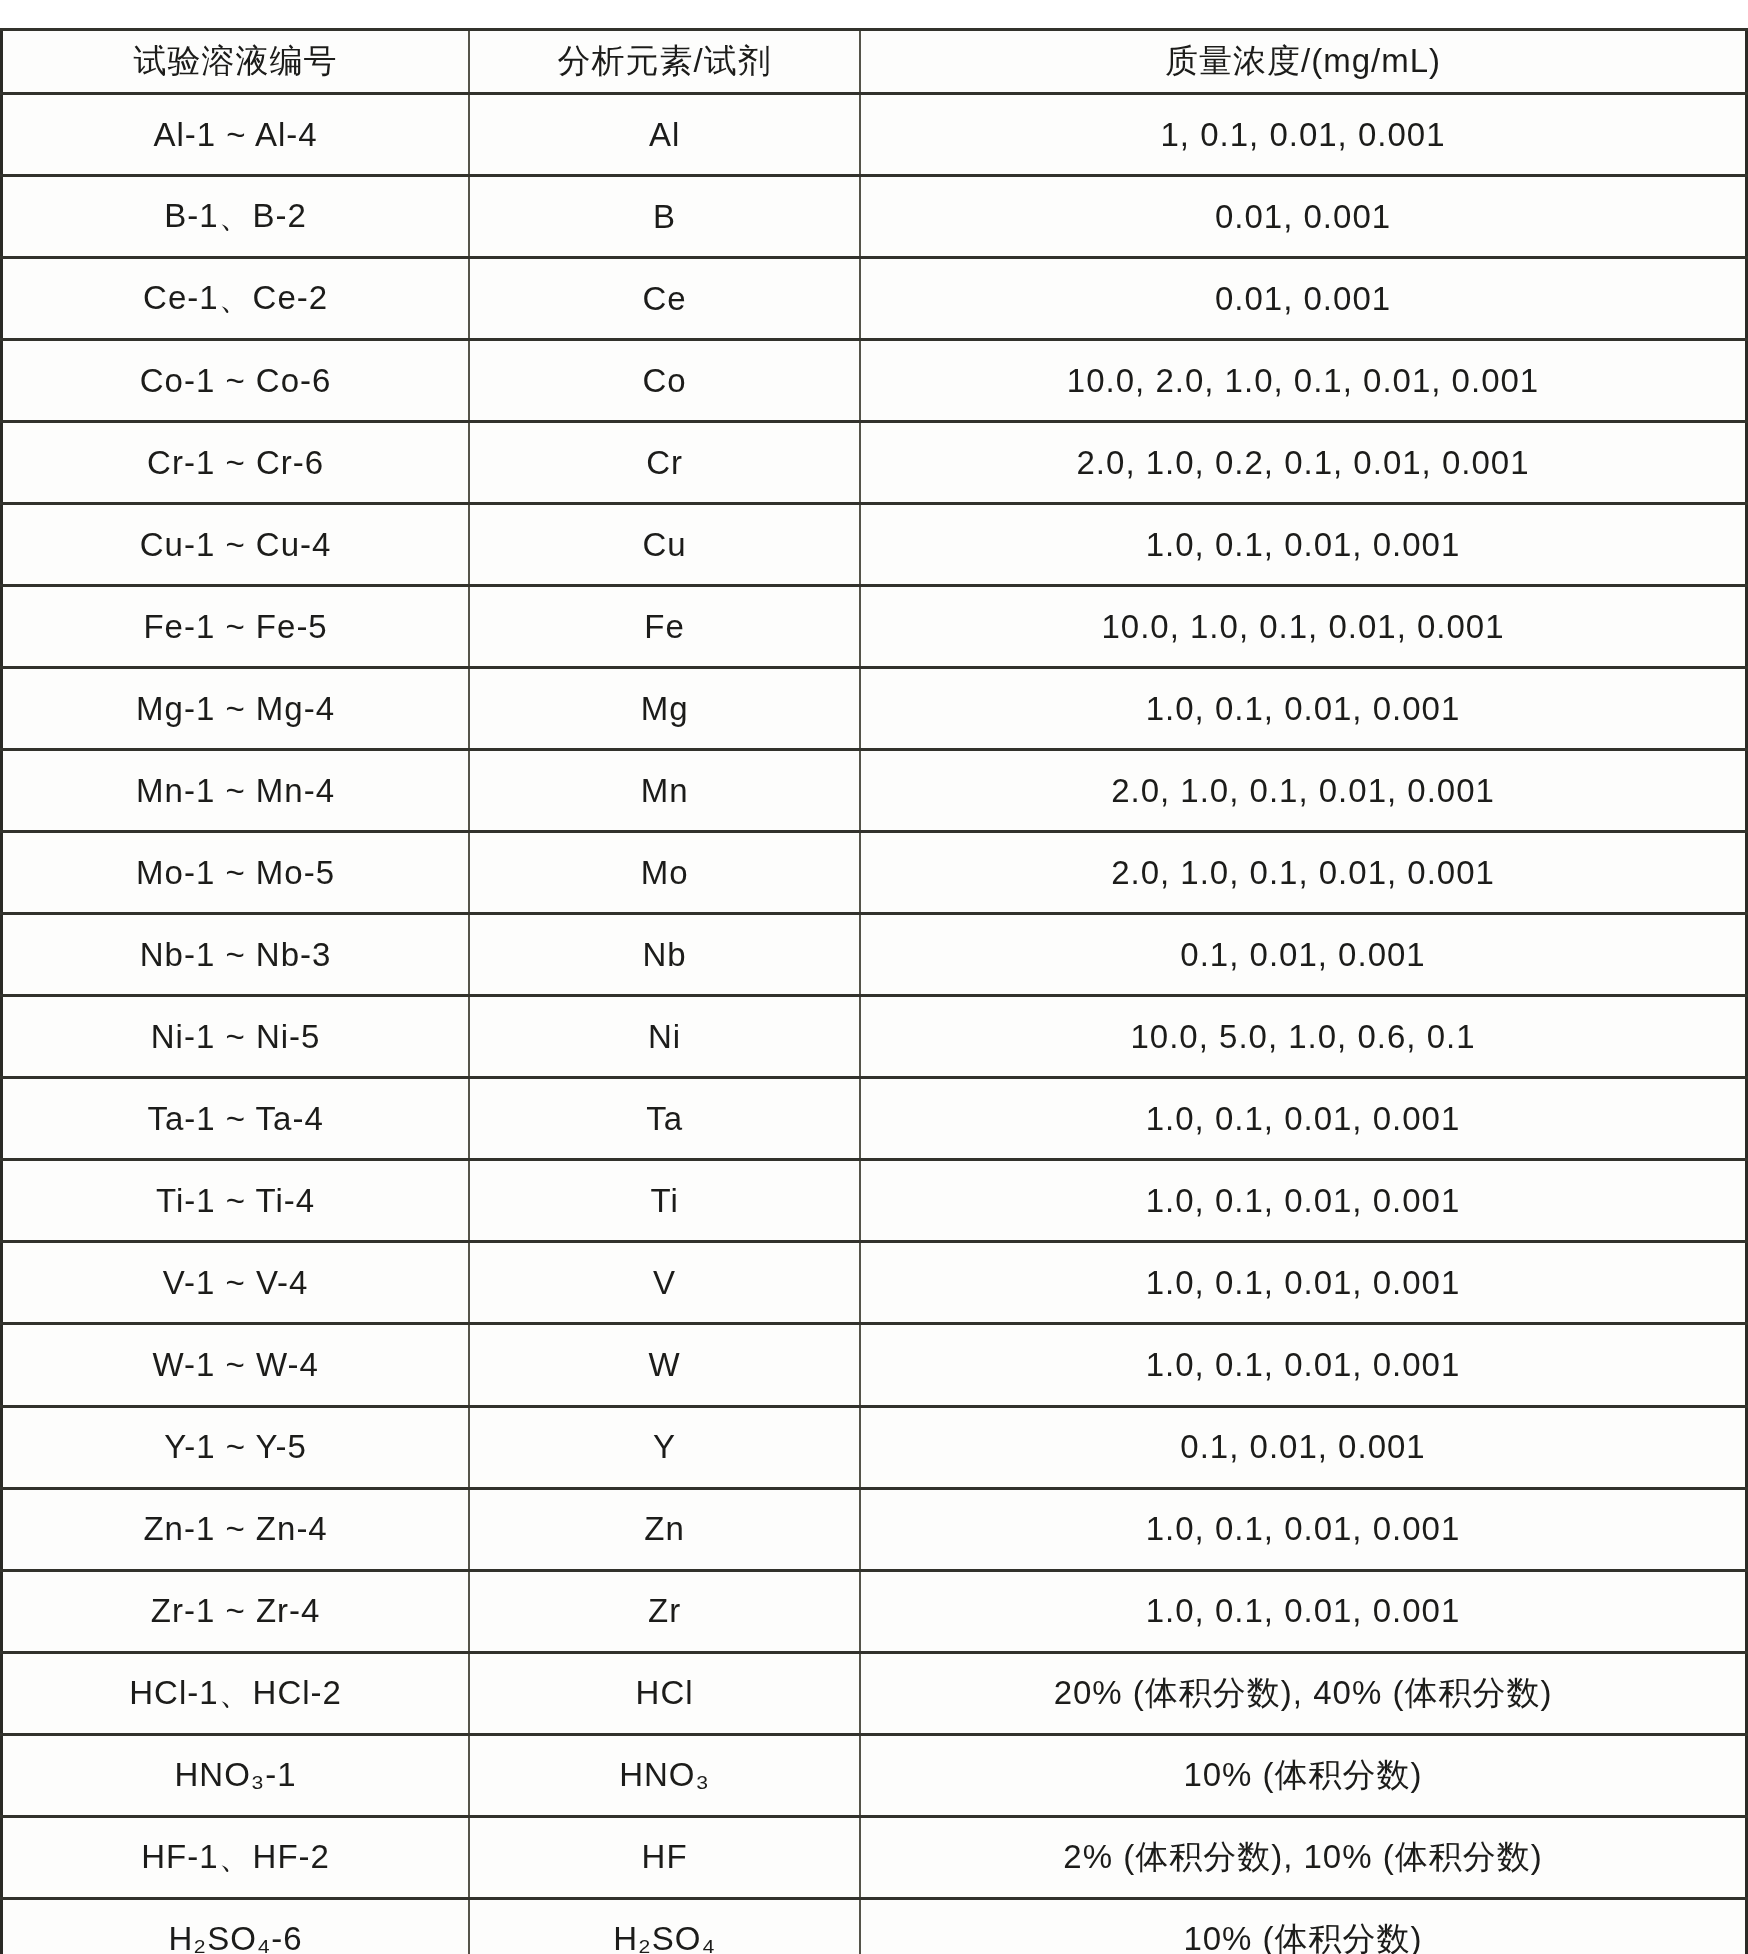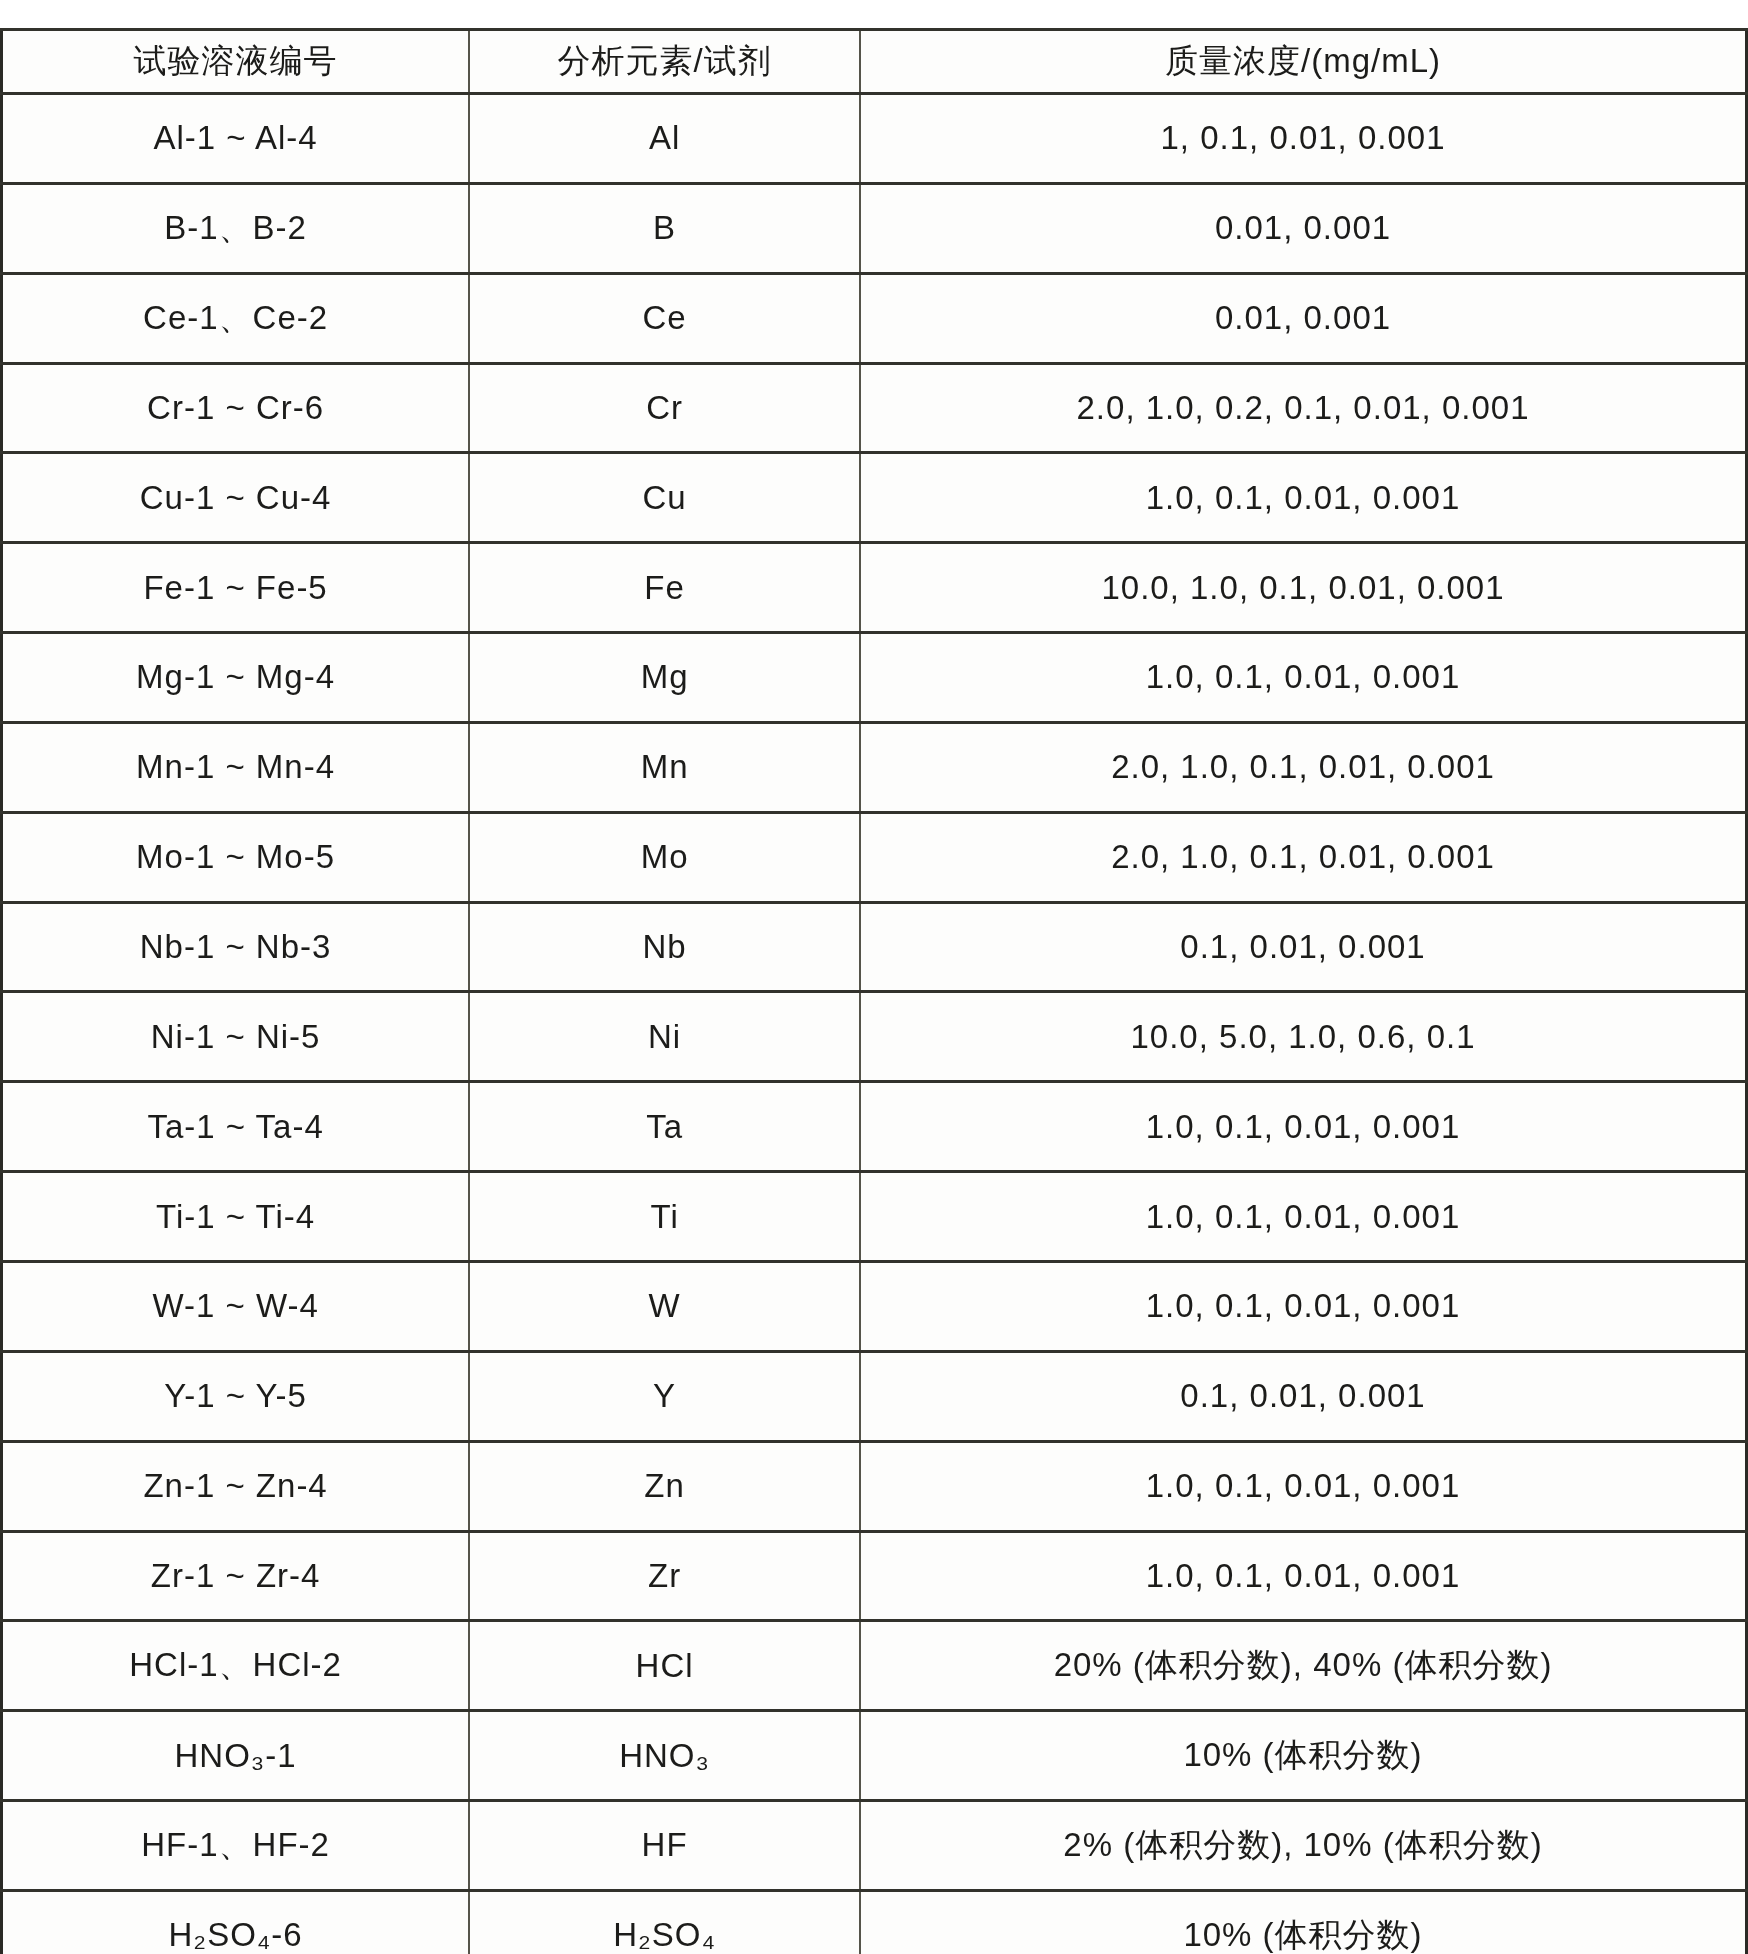--- a/index.html
+++ b/index.html
@@ -68,20 +68,25 @@
           <td>B-1、B-2</td>
           <td>B</td>
           <td>0.01, 0.001</td>
         </tr>
         <tr>
           <td>Ce-1、Ce-2</td>
           <td>Ce</td>
           <td>0.01, 0.001</td>
         </tr>
         <tr>
+          <td>Co-1 ~ Co-6</td>
+          <td>Co</td>
+          <td>10.0, 2.0, 1.0, 0.1, 0.01, 0.001</td>
+        </tr>
+        <tr>
           <td>Cr-1 ~ Cr-6</td>
           <td>Cr</td>
           <td>2.0, 1.0, 0.2, 0.1, 0.01, 0.001</td>
         </tr>
         <tr>
           <td>Cu-1 ~ Cu-4</td>
           <td>Cu</td>
           <td>1.0, 0.1, 0.01, 0.001</td>
         </tr>
         <tr>
@@ -118,20 +123,25 @@
           <td>Ta-1 ~ Ta-4</td>
           <td>Ta</td>
           <td>1.0, 0.1, 0.01, 0.001</td>
         </tr>
         <tr>
           <td>Ti-1 ~ Ti-4</td>
           <td>Ti</td>
           <td>1.0, 0.1, 0.01, 0.001</td>
         </tr>
         <tr>
+          <td>V-1 ~ V-4</td>
+          <td>V</td>
+          <td>1.0, 0.1, 0.01, 0.001</td>
+        </tr>
+        <tr>
           <td>W-1 ~ W-4</td>
           <td>W</td>
           <td>1.0, 0.1, 0.01, 0.001</td>
         </tr>
         <tr>
           <td>Y-1 ~ Y-5</td>
           <td>Y</td>
           <td>0.1, 0.01, 0.001</td>
         </tr>
         <tr>

